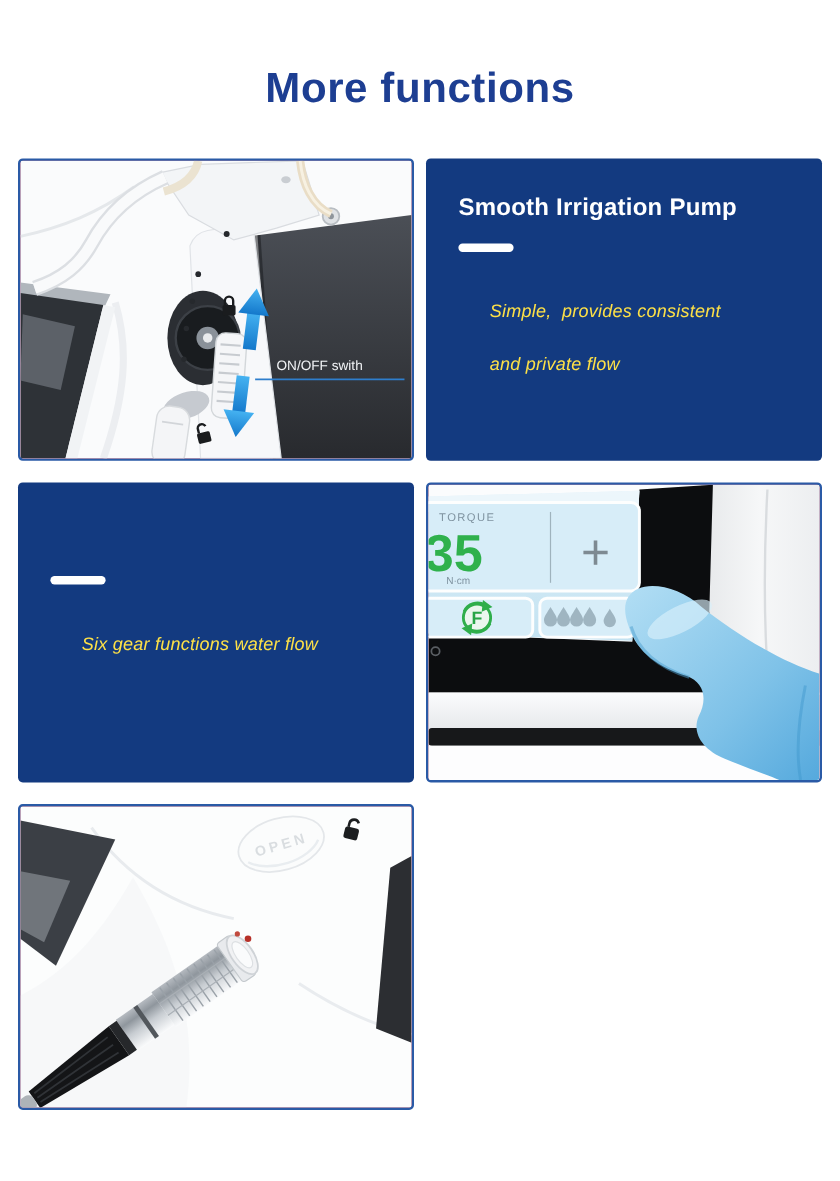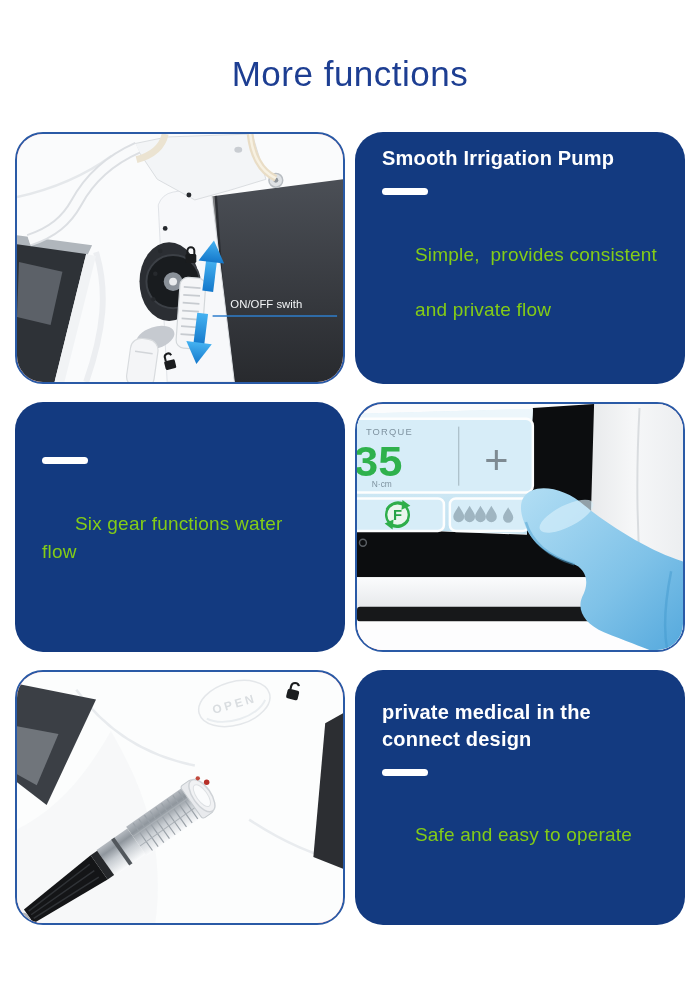--- a/index.html
+++ b/index.html
@@ -5,34 +5,34 @@
   html, body { margin: 0; padding: 0; background: #ffffff; }
   body {
     width: 700px; height: 984px; overflow: hidden;
     font-family: "Liberation Sans", sans-serif;
     position: relative;
   }
   .page-title {
     margin: 54px 0 0;
     text-align: center;
     font-size: 35px;
-    font-weight: 400;
+    font-weight: 700;
     letter-spacing: 0.5px;
     color: #1d3e92;
   }
   .grid {
     margin-top: 38px;
     padding: 0 15px;
     display: grid;
     grid-template-columns: 330px 330px;
     grid-template-rows: 252px 250px 255px;
     column-gap: 10px;
     row-gap: 18px;
   }
-  .card { border-radius: 28px; overflow: hidden; position: relative; }
+  .card { border-radius: 4px; overflow: hidden; position: relative; }
   .photo-card {
     border: 2px solid #2a5aa6;
     background: #fca5a5;
     box-sizing: border-box;
   }
   .photo-card svg { display: block; width: 100%; height: 100%; }
   .text-card {
     background: #133a80;
     color: #ffffff;
     display: flex;
@@ -47,25 +47,26 @@
     letter-spacing: 0.2px;
     line-height: 1.35;
     color: #ffffff;
   }
   .dash {
     width: 46px; height: 7px; border-radius: 4px;
     background: #ffffff;
     margin: 16px 0 18px 0;
   }
   .card-body {
-    font-size: 19px;
+    font-size: 15px;
     line-height: 1.45;
-    color: #84cc16;
+    color: #fde047;
     white-space: pre-wrap;
     letter-spacing: 0.2px;
+    font-style: italic;
   }
   svg text { font-family: "Liberation Sans", sans-serif; }
 </style>
 </head>
 <body>
 
 <h1 class="page-title">More functions</h1>
 
 <div class="grid">
 
@@ -302,24 +303,14 @@
           <line x1="134" y1="0" x2="212" y2="0"></line>
           <line x1="134" y1="8" x2="212" y2="4.5"></line>
         </g>
         <rect x="215" y="-7" width="22" height="14" rx="5" fill="#aeb3b8"></rect>
       </g>
       <circle cx="192" cy="112" r="2.8" fill="#b63028"></circle>
       <circle cx="183" cy="108" r="2.2" fill="#c14a3e"></circle>
     </svg>
   </div>
 
-  <div class="card text-card">
-    <div class="card-title">
-      <span>private medical in the</span><br>
-      <span>connect design</span>
-    </div>
-    <div class="dash"></div>
-    <div class="card-body">
-      <span>Safe and easy to operate</span>
-    </div>
-  </div>
 
 </div>
 
 </body></html>

